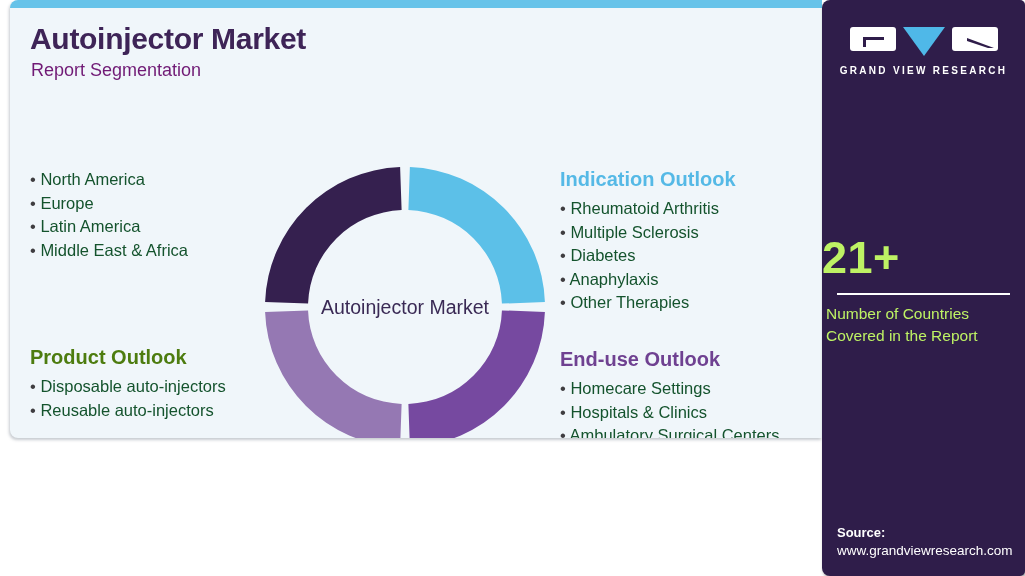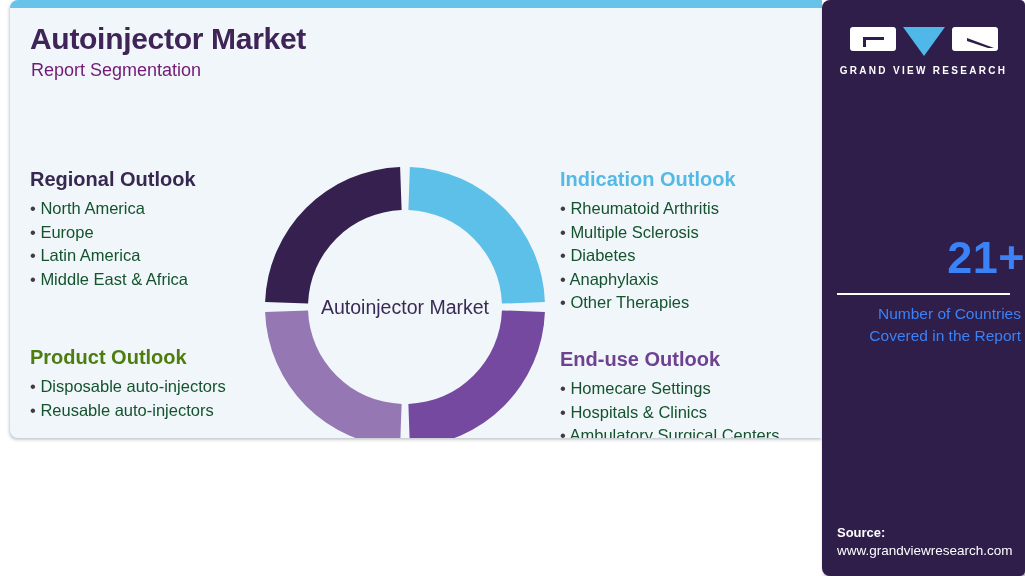--- a/index.html
+++ b/index.html
@@ -56,41 +56,40 @@
     background:#2f1d4a; border-radius:8px 5px 5px 8px;
     box-shadow:1px 2px 3px rgba(0,0,0,.35);
   }
   .logo { position:absolute; top:27px; left:0; width:100%; }
   .logo-row { display:flex; align-items:flex-start; justify-content:center; gap:5px; }
   .logo-block { display:block; }
   .brand {
     margin-top:9px; text-align:center; color:#ffffff;
     font-size:10px; font-weight:bold; letter-spacing:2.3px; white-space:nowrap;
   }
-  .stat { position:absolute; top:232px; left:0; width:100%; text-align:right; color:#3b82f6; }
+  .stat { position:absolute; top:232px; left:0; width:100%; text-align:left; color:#bef264; }
   .stat-value { font-size:45px; font-weight:bold; letter-spacing:0.5px; }
   .stat-divider { border:none; border-top:2px solid #ffffff; margin:9px 15px 8px 15px; }
   .stat-caption { font-size:15.5px; line-height:22px; padding:0 4px; }
   .source { position:absolute; left:15px; bottom:18px; color:#ffffff; }
   .source-label { font-size:13px; font-weight:bold; margin-bottom:3px; }
   .source-url { font-size:13.5px; }
 </style>
 </head>
 <body>
 
 <div class="page">
 
   <div class="card">
     <div class="topbar"></div>
 
     <h1 class="title">Autoinjector Market</h1>
     <div class="subtitle">Report Segmentation</div>
 
     <div class="section sec-regional">
-      <h2>Regional Outlook</h2>
       <ul>
         <li>North America</li>
         <li>Europe</li>
         <li>Latin America</li>
         <li>Middle East &amp; Africa</li>
       </ul>
     </div>
 
     <div class="section sec-product">
       <h2>Product Outlook</h2>

